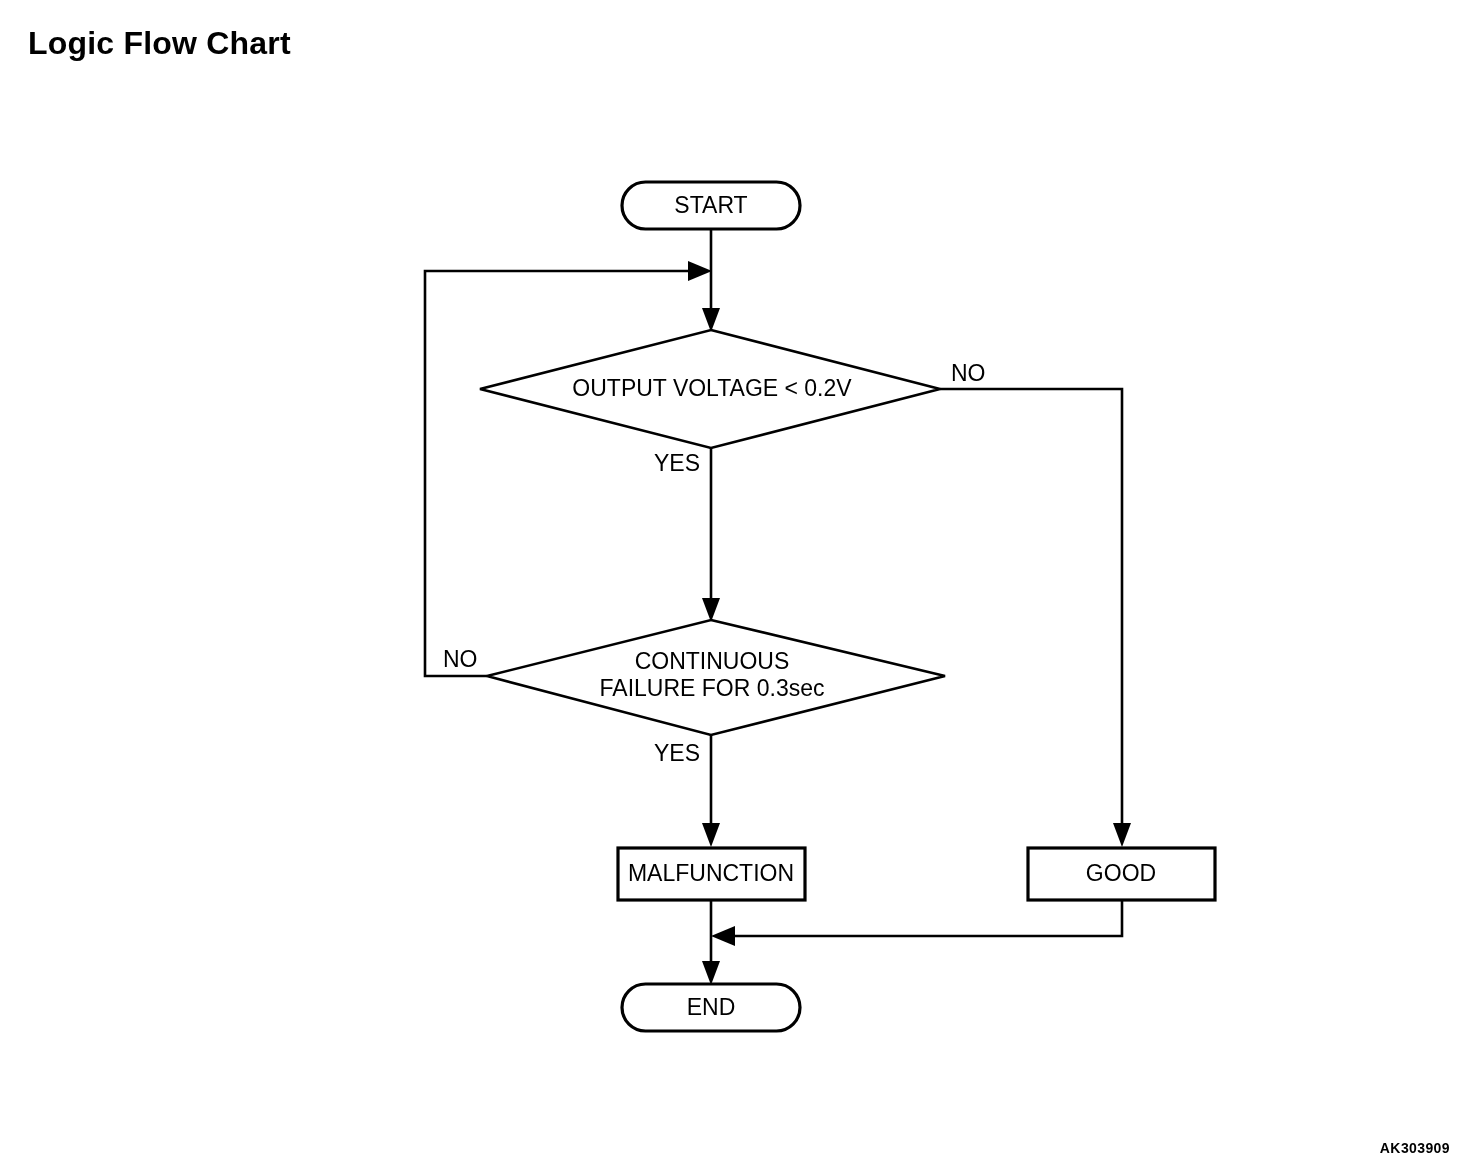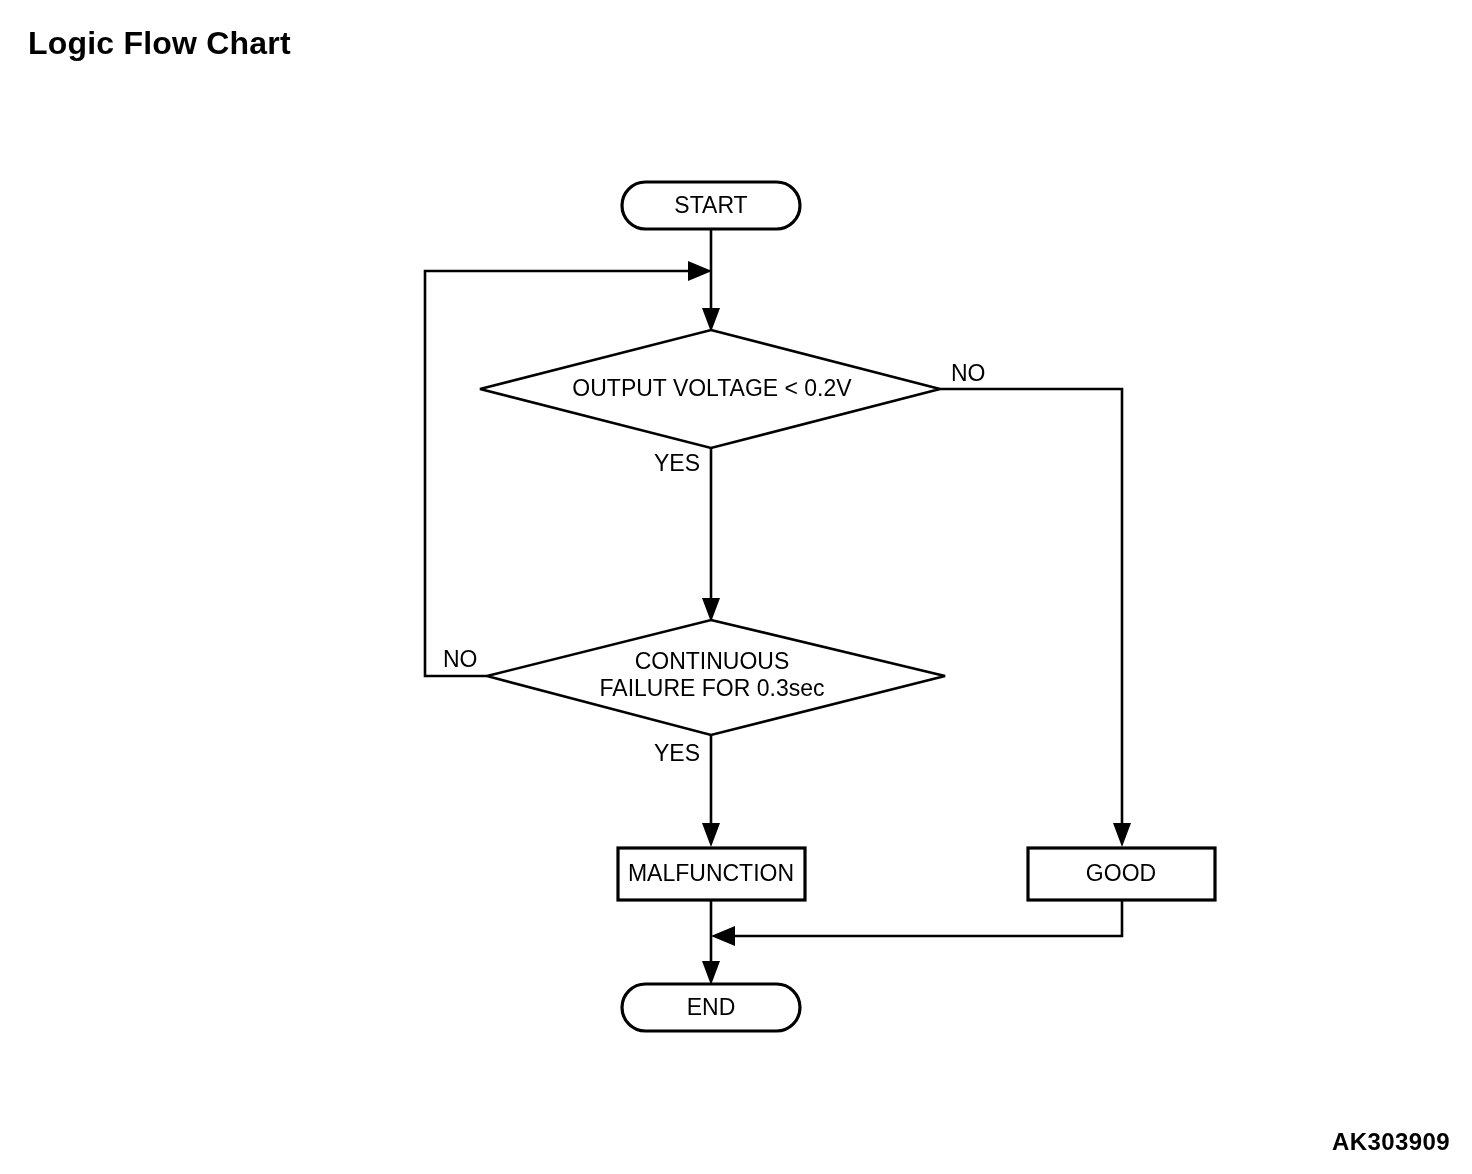--- a/index.html
+++ b/index.html
@@ -30,21 +30,21 @@
     position: absolute;
     left: 0;
     top: 0;
     width: 1472px;
     height: 1174px;
   }
   #watermark {
     position: absolute;
     right: 22px;
     bottom: 18px;
-    font-size: 24px;
+    font-size: 14px;
     font-weight: bold;
     letter-spacing: 0.4px;
   }
   .node-shape {
     fill: #ffffff;
     stroke: #000000;
     stroke-width: 3.2;
   }
   .node-shape.thin {
     stroke-width: 2.6;

